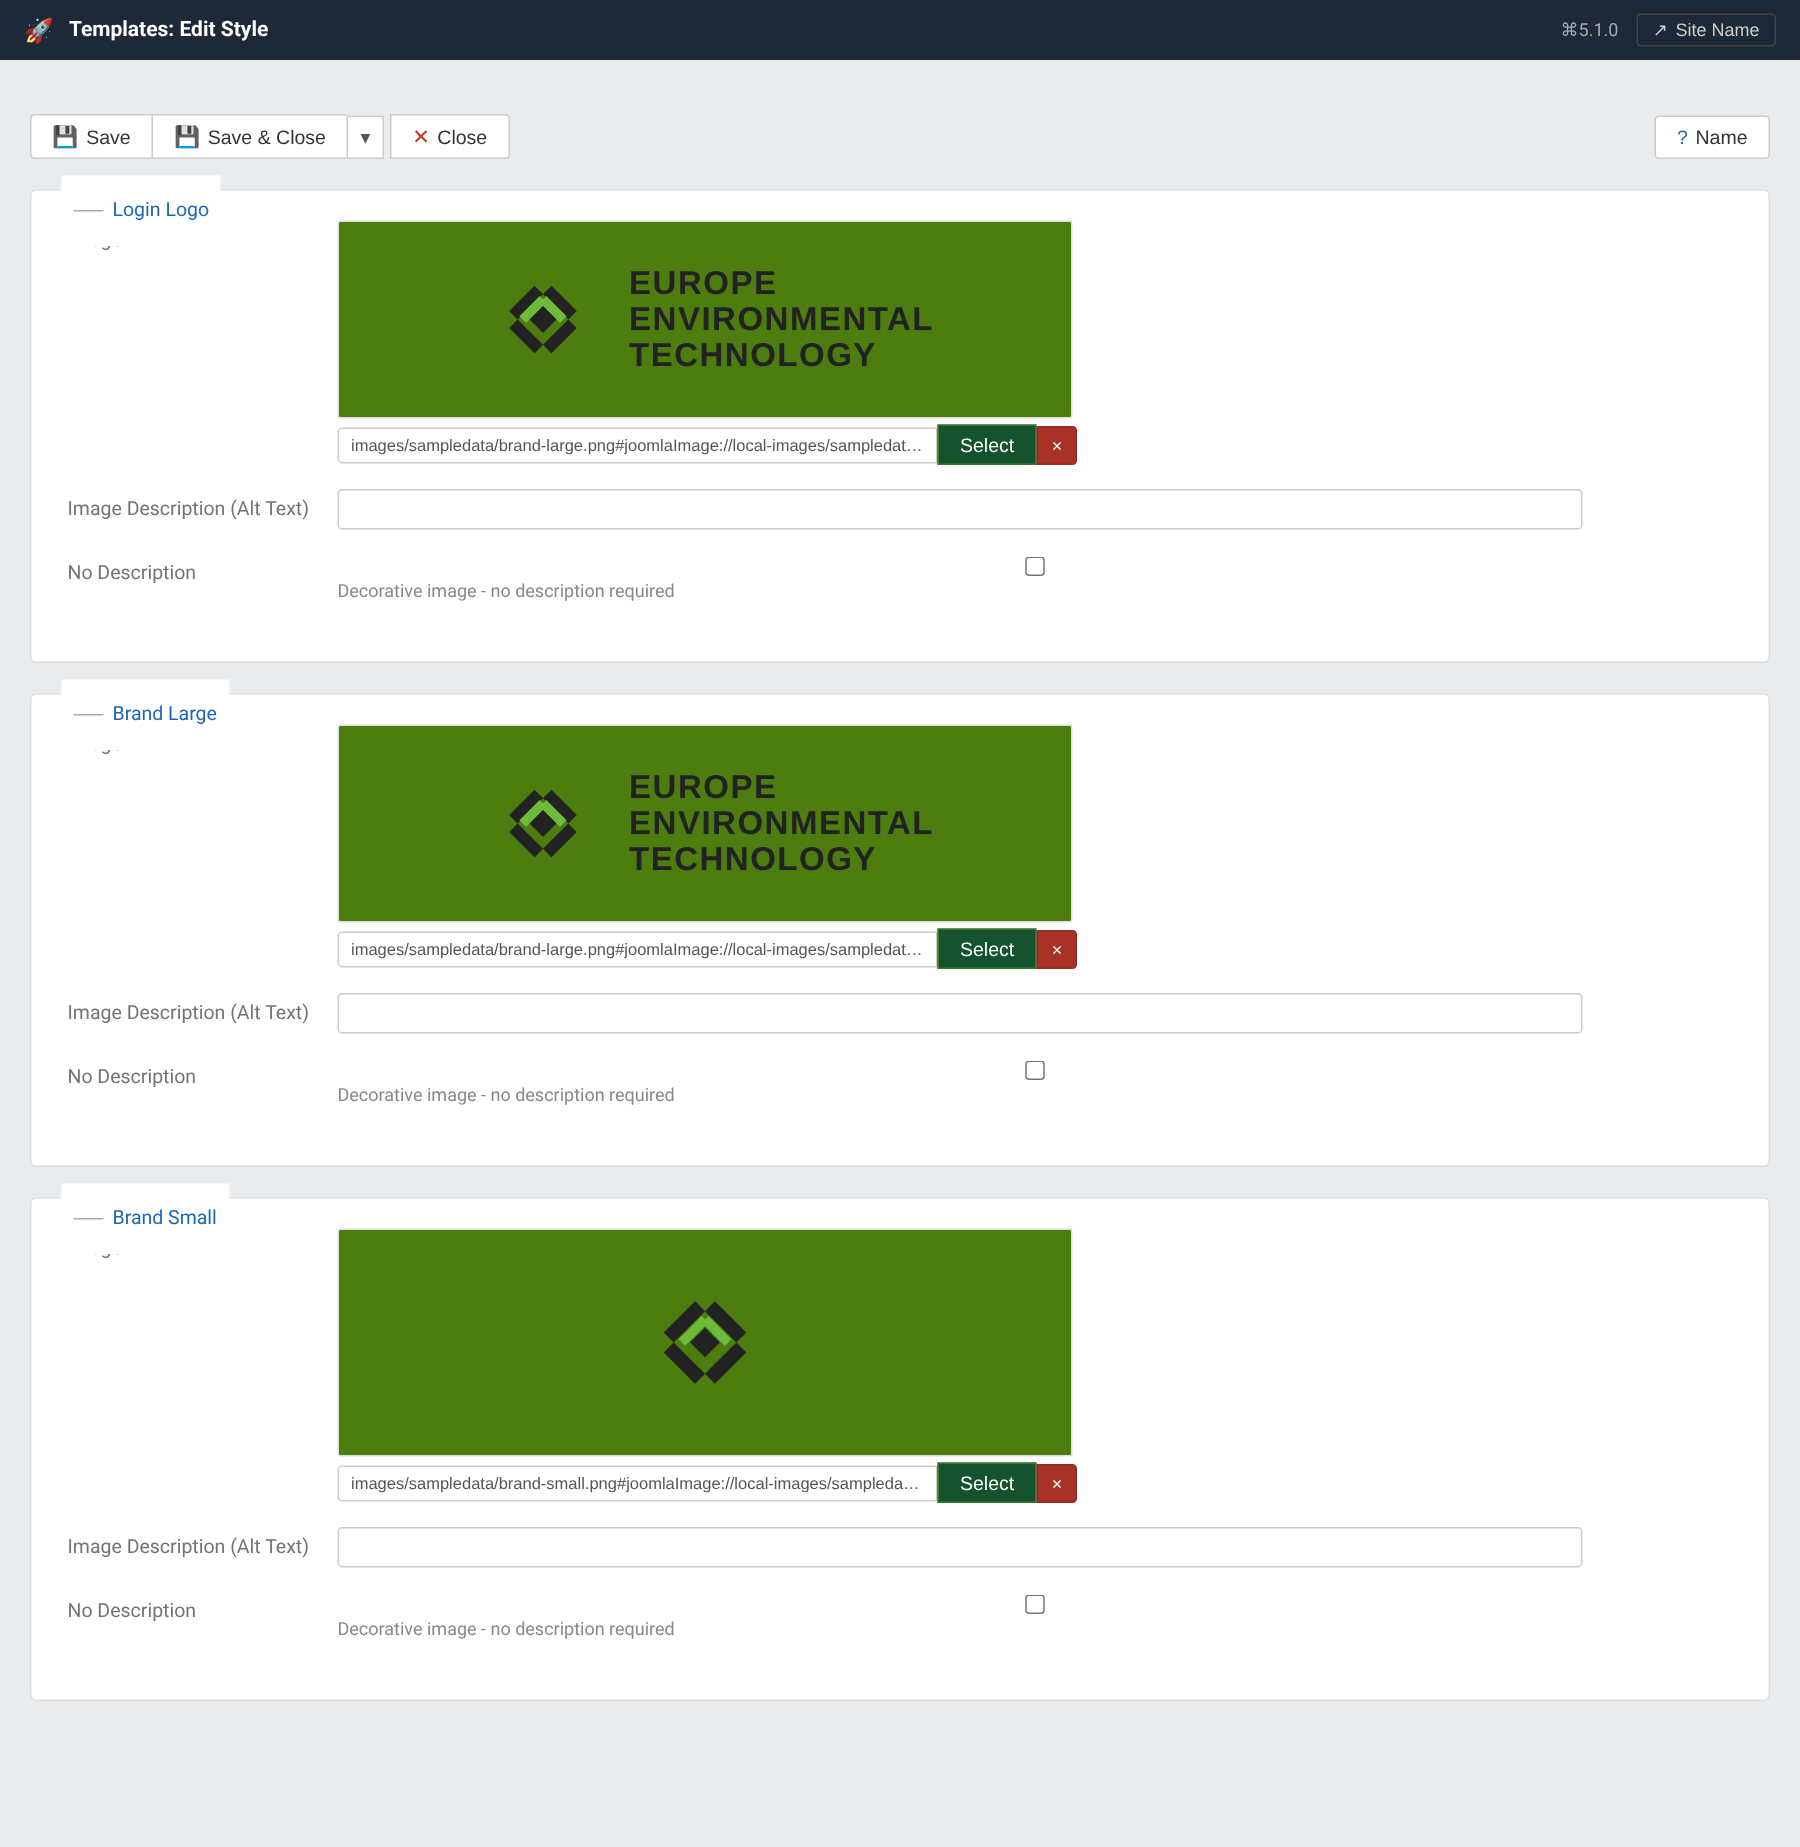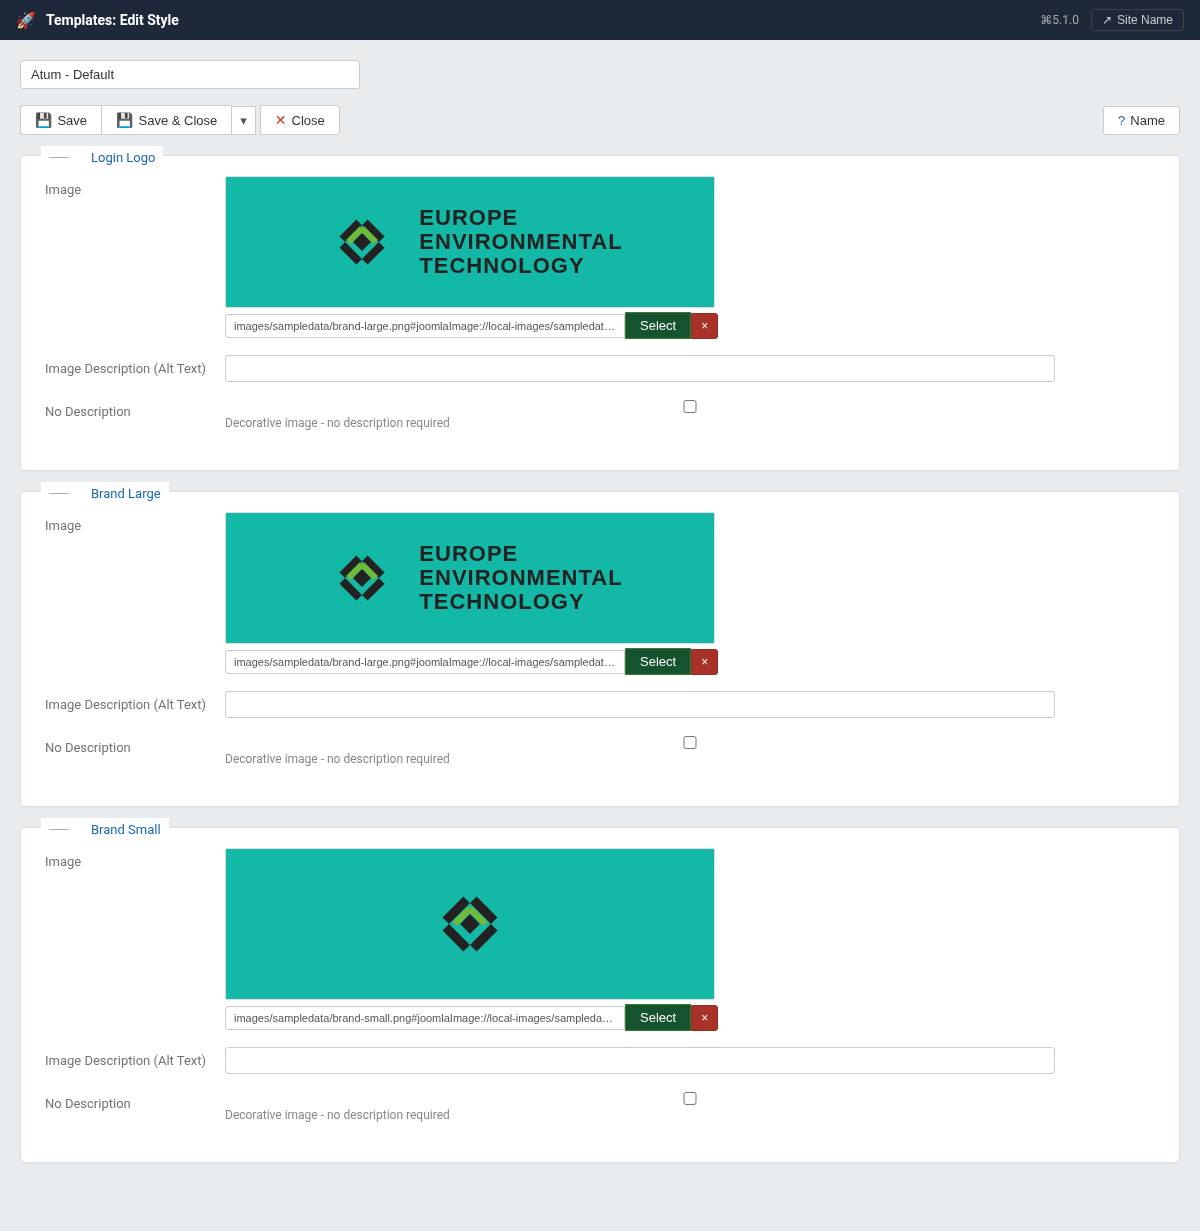--- a/index.html
+++ b/index.html
@@ -84,26 +84,26 @@
       border-radius: 4px;
       margin-bottom: 20px;
       padding: 20px 24px 24px;
       position: relative;
     }
     .section-legend {
       position: absolute;
       top: -10px;
       left: 20px;
       background: #fff;
-      padding: 4px 8px;
+      padding: 16px 8px;
       font-size: 13px;
       color: #1b67b5;
       display: flex;
       align-items: center;
-      gap: 22px;
+      gap: 6px;
     }
     .legend-dash {
       width: 20px;
       height: 1px;
       background: #aaa;
     }
 
     
     .form-row {
       display: flex;
@@ -115,21 +115,21 @@
       min-width: 180px;
       font-size: 13px;
       color: #737373;
       padding-top: 6px;
     }
     .form-row-content { flex: 1; }
 
     
     .image-preview-box {
       width: 490px;
-      background: #14b8a6;
+      background: #4d7c0f;
       border: 1px solid #ddd;
       border-radius: 2px;
       display: flex;
       align-items: center;
       justify-content: center;
       padding: 20px;
       min-height: 130px;
     }
     .image-select-row {
       display: flex;
@@ -218,21 +218,20 @@
     <button class="topbar-site-btn">
       <span>↗</span>
       <span>Site Name</span>
     </button>
   </div>
 </div>
 
 <div class="main-content">
 
   <div class="field-group">
-    <input class="text-input" type="text" value="Atum - Default" style="">
   </div>
 
   <div class="toolbar">
     <button class="btn btn-save">
       <span class="btn-icon-save">💾</span>
       <span>Save</span>
     </button>
     <button class="btn btn-save-close">
       <span class="btn-icon-save">💾</span>
       <span>Save &amp; Close</span>

